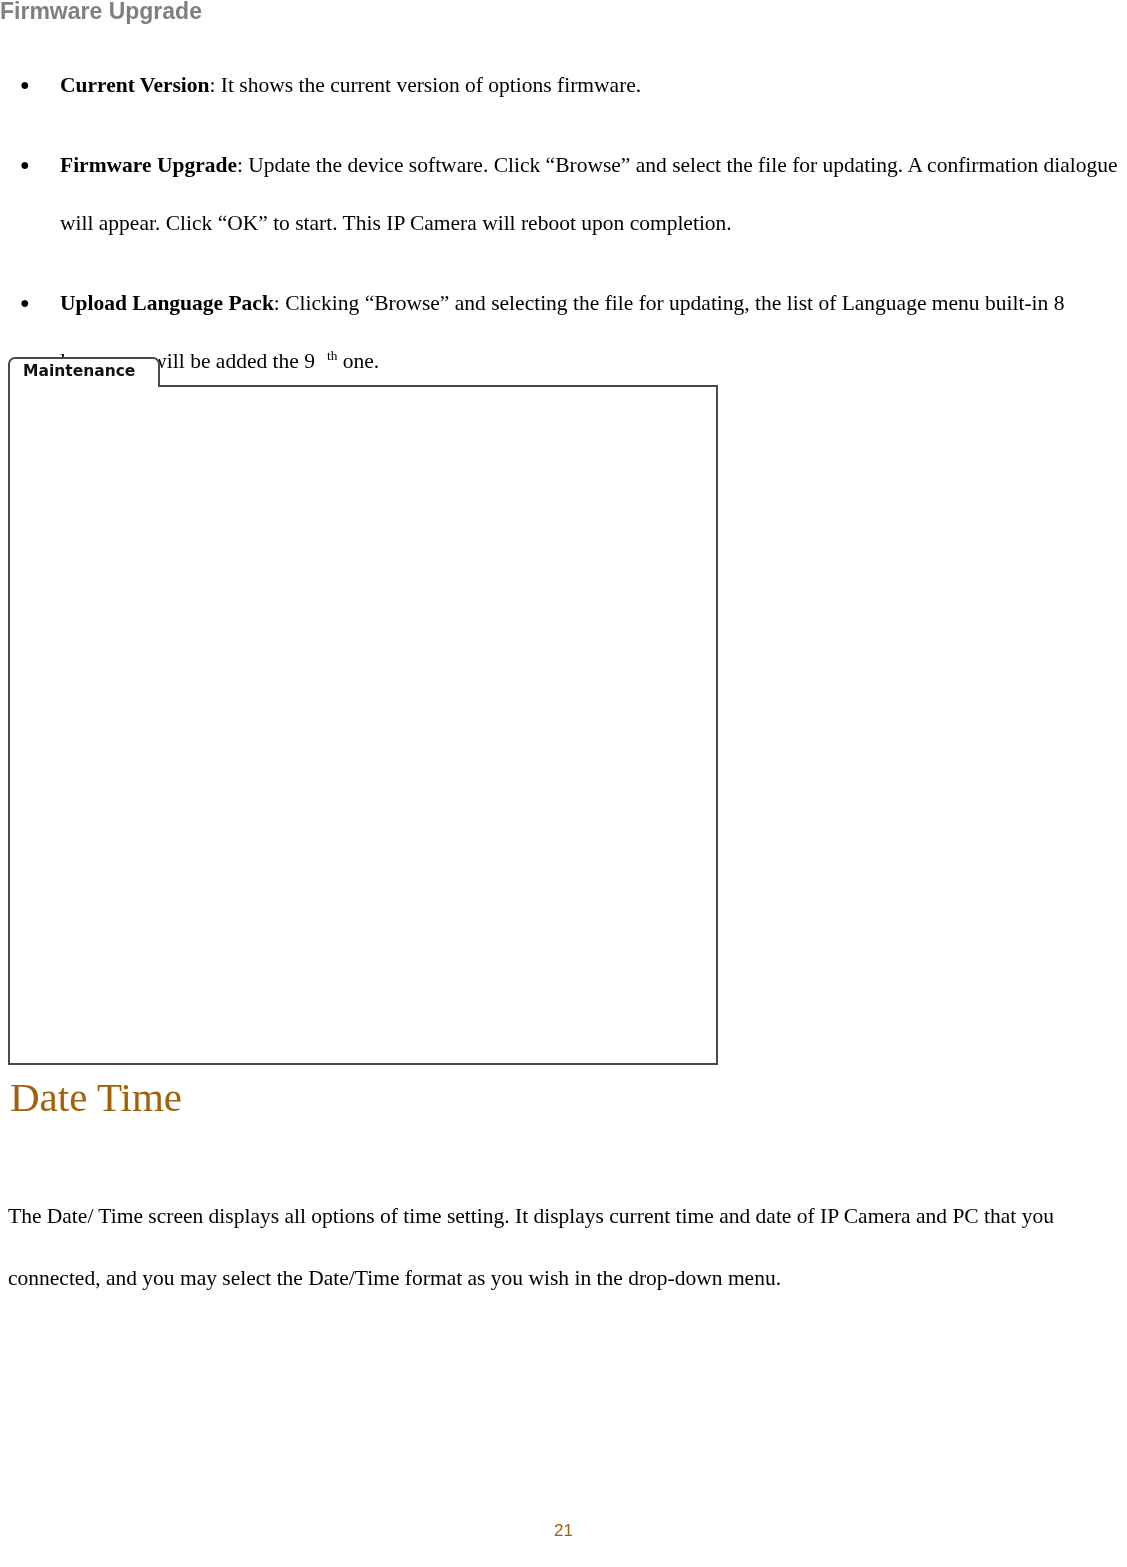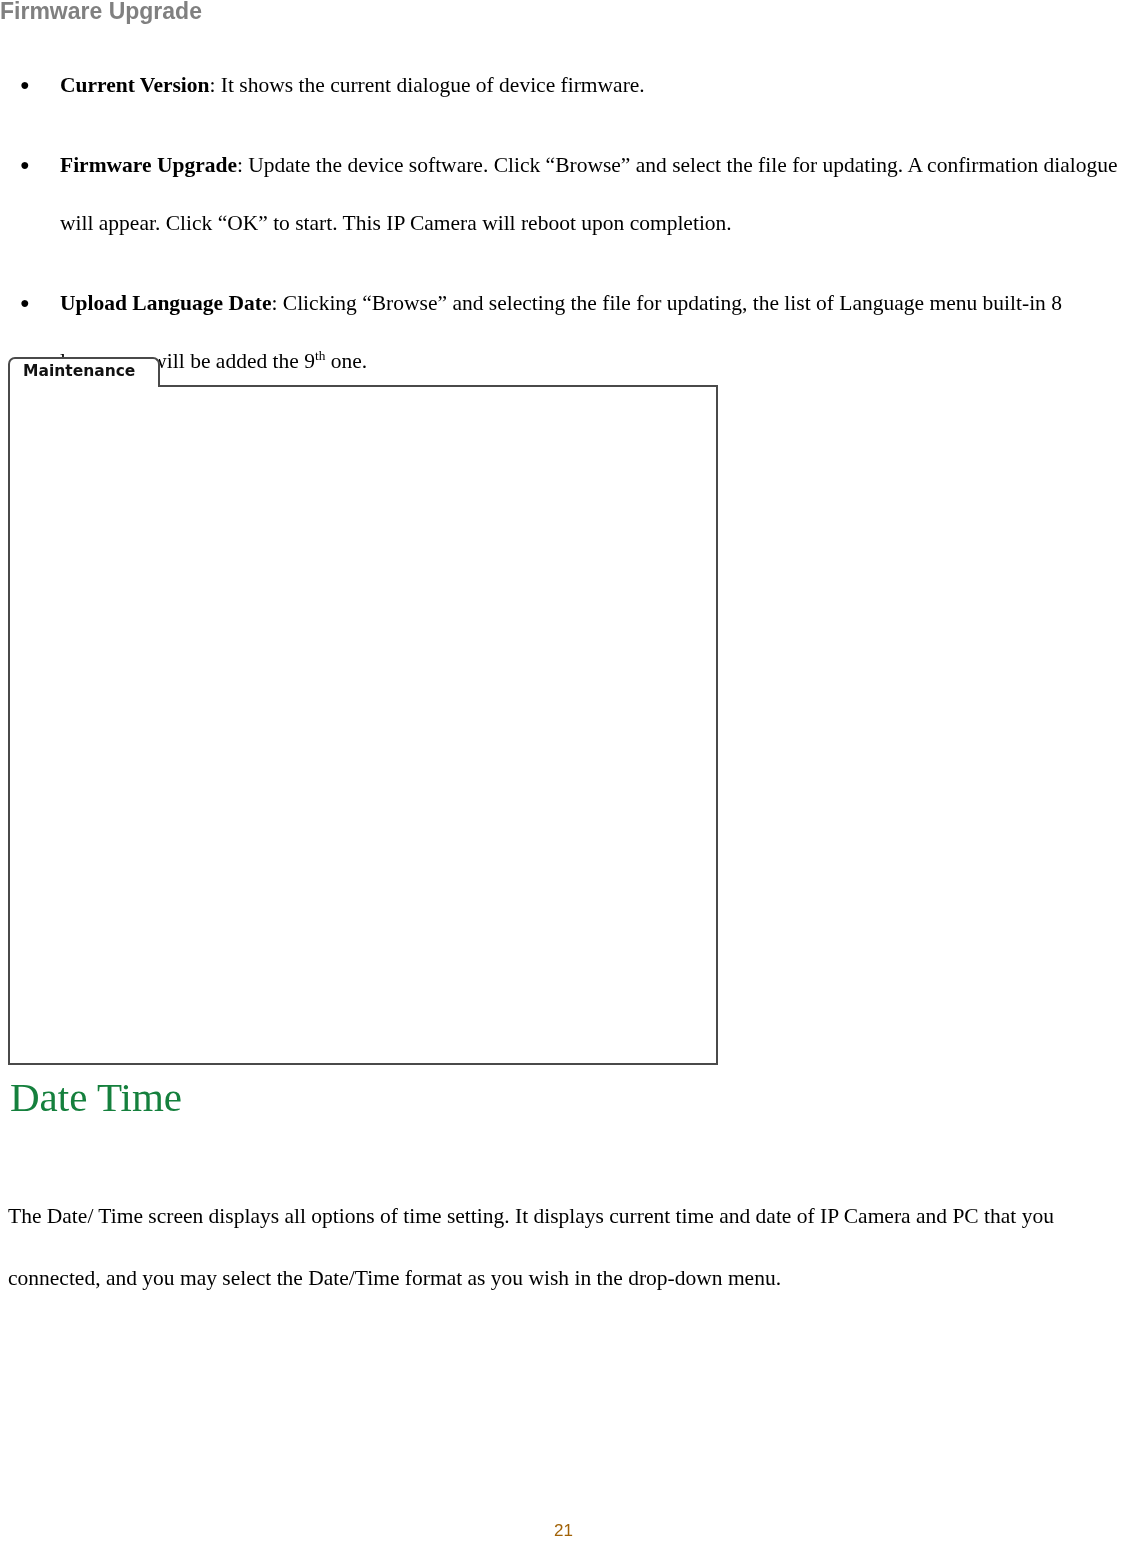--- a/index.html
+++ b/index.html
@@ -54,20 +54,21 @@
   .bullet-item b {
     font-weight: bold;
   }
   .bullet-item .txt {
     display: block;
   }
   sup {
     font-size: 0.62em;
     vertical-align: super;
     line-height: 0;
+    margin-left: 12px;
   }
 
   
   .shot {
     position: absolute;
     left: 8px;
     top: 357px;
     width: 798px;
     height: 708px;
   }
@@ -217,21 +218,21 @@
     white-space: pre;
   }
 
   
   .section-heading {
     position: absolute;
     left: 10px;
     top: 1073px;
     font-family: "Liberation Serif", "DejaVu Serif", serif;
     font-size: 41px;
-    color: #15803d;
+    color: #a16207;
     white-space: nowrap;
   }
   .para {
     position: absolute;
     left: 8px;
     top: 1185px;
     width: 1100px;
     font-size: 21.5px;
     line-height: 62px;
   }
@@ -248,31 +249,31 @@
 </style>
 </head>
 <body>
 
 <div class="doc-heading">Firmware Upgrade</div>
 
 <div class="bullets">
 
   <div class="bullet-item">
     <span class="bullet-glyph">●</span>
-    <span class="txt"><b>Current Version</b><span>: It shows the current dialogue of device firmware.</span></span>
+    <span class="txt"><b>Current Version</b><span>: It shows the current version of options firmware.</span></span>
   </div>
 
   <div class="bullet-item">
     <span class="bullet-glyph">●</span>
     <span class="txt"><b>Firmware Upgrade</b><span>: Update the device software. Click “Browse” and select the file for updating. A confirmation dialogue will appear. Click “OK” to start. This IP Camera will reboot upon completion.</span></span>
   </div>
 
   <div class="bullet-item">
     <span class="bullet-glyph">●</span>
-    <span class="txt"><b>Upload Language Date</b><span>: Clicking “Browse” and selecting the file for updating, the list of Language menu built-in 8 languages will be added the 9</span><sup>th</sup><span> one.</span></span>
+    <span class="txt"><b>Upload Language Pack</b><span>: Clicking “Browse” and selecting the file for updating, the list of Language menu built-in 8 languages will be added the 9</span><sup>th</sup><span> one.</span></span>
   </div>
 
 </div>
 
 <div class="shot">
 
   <div class="shot-body"></div>
 
   <div class="shot-tab">
     <span class="tab-label">Maintenance</span>

